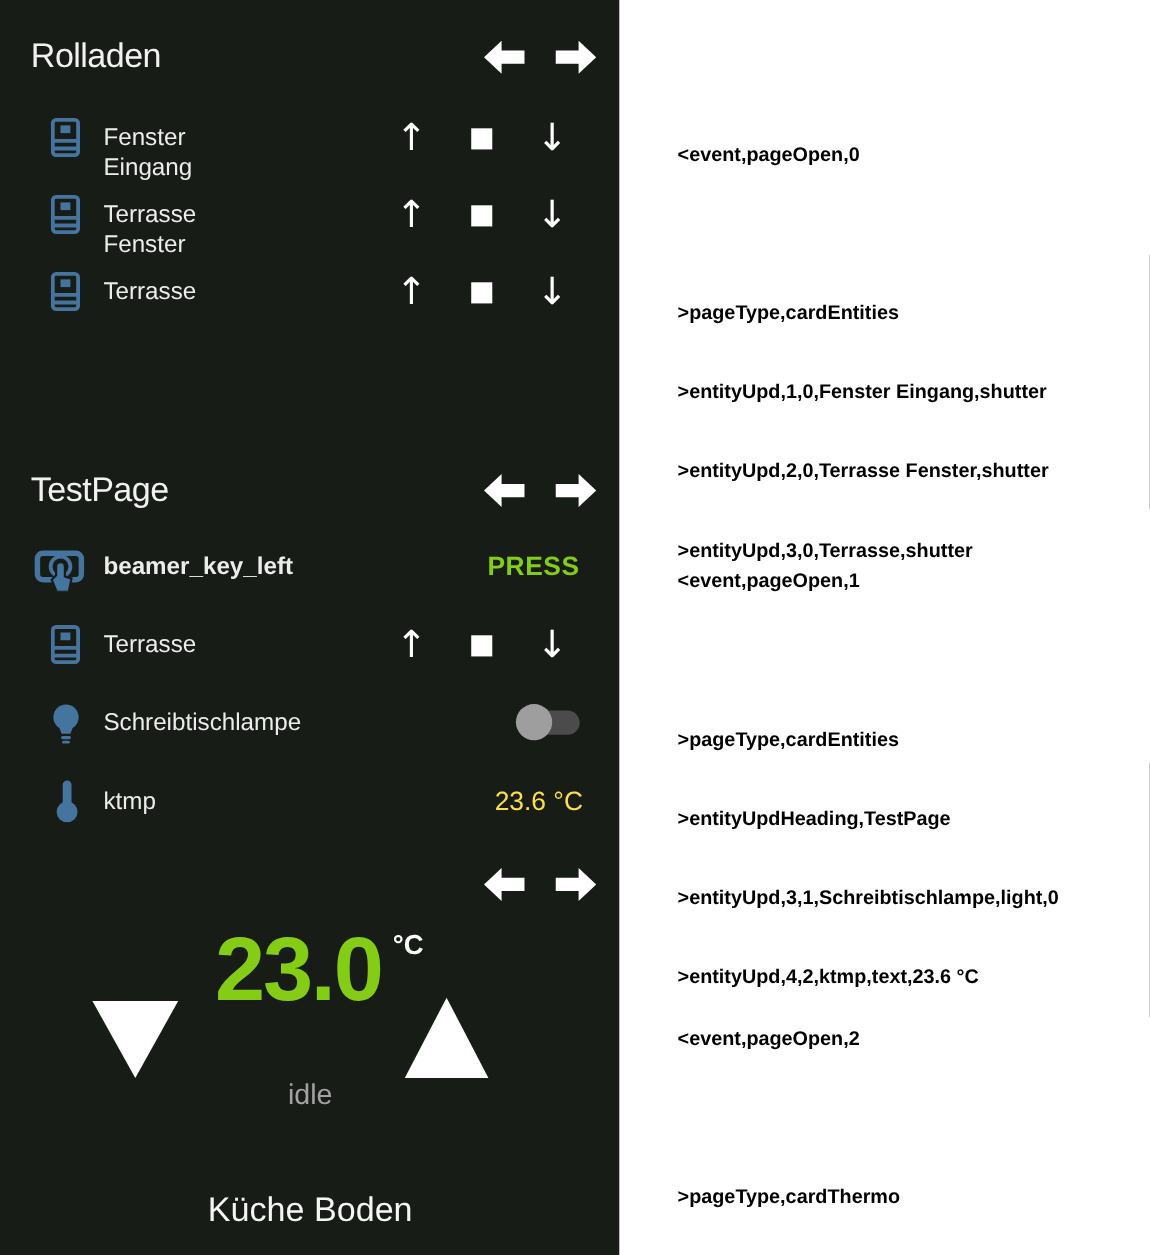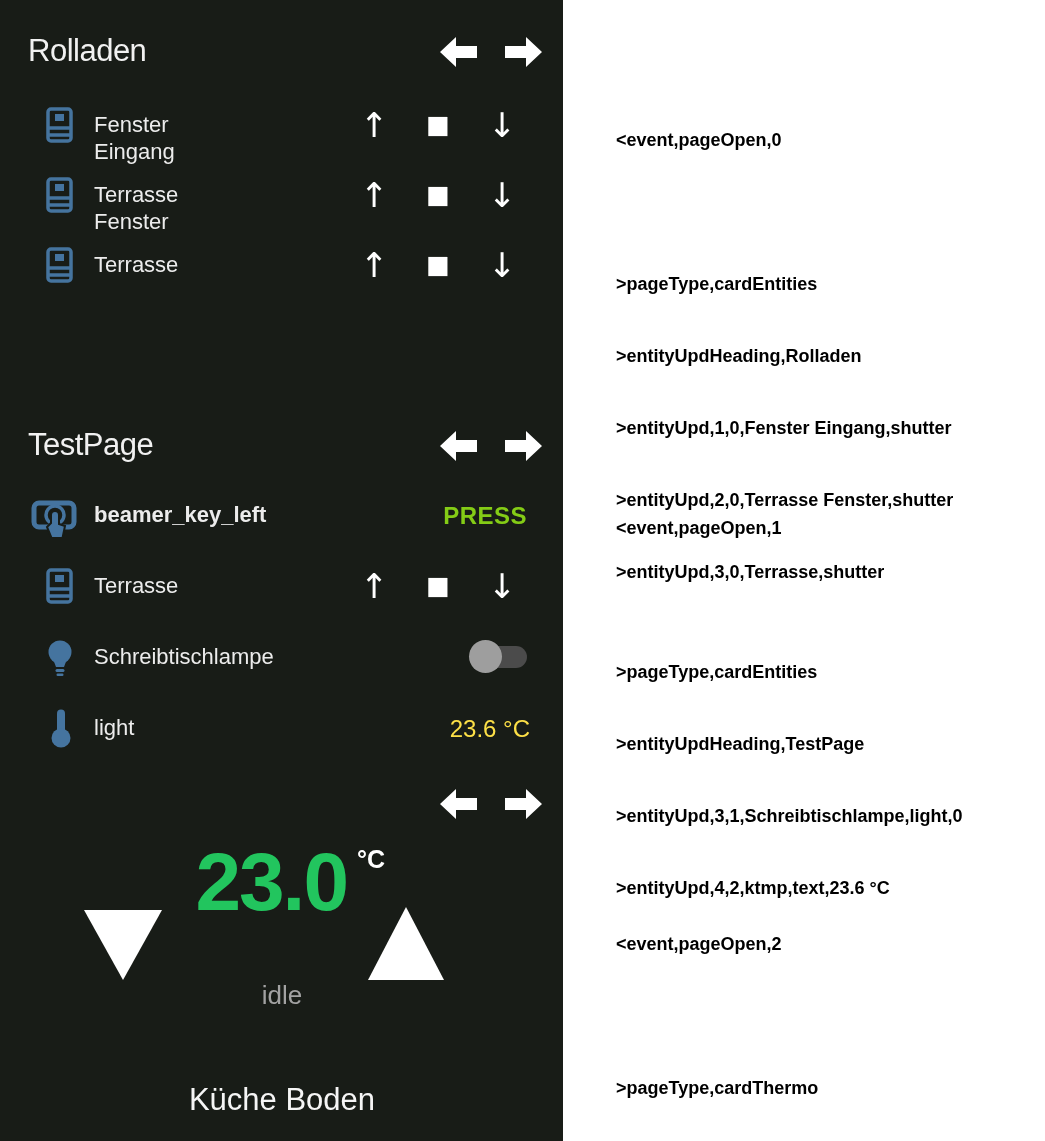--- a/index.html
+++ b/index.html
@@ -23,21 +23,21 @@
   .entity-value { width:133px; text-align:right; font-size:24px; color:#fde047; }
 
   .toggle { width:58px; height:34px; cursor:pointer; }
   .toggle-track { position:absolute; left:14px; top:6px; width:44px; height:22px;
                   border-radius:11px; background:#4b4b4b; }
   .toggle-knob  { position:absolute; left:0; top:0; width:33px; height:33px;
                   border-radius:50%; background:#9e9e9e; }
 
   
   .big-temp { width:320px; text-align:right; font-size:82px; line-height:82px;
-              font-weight:bold; letter-spacing:-2px; color:#22c55e; }
+              font-weight:bold; letter-spacing:-2px; color:#84cc16; }
   .temp-unit { font-size:25px; font-weight:bold; color:#ffffff; }
   .tri { width:0; height:0; cursor:pointer; }
   .tri-down { border-left:39px solid transparent; border-right:39px solid transparent;
               border-top:70px solid #ffffff; }
   .tri-up { border-left:38px solid transparent; border-right:38px solid transparent;
             border-bottom:73px solid #ffffff; }
   .thermo-target { width:320px; text-align:center; font-size:28px; color:#c9c9c9; }
   .thermo-state  { width:320px; text-align:center; font-size:26px; color:#a2a2a2; }
   .thermo-name   { width:320px; text-align:center; font-size:31px; color:#f5f5f5; }
 
@@ -141,21 +141,21 @@
       <div class="toggle-track"></div>
       <div class="toggle-knob"></div>
     </div>
   </div>
 
   <div class="abs" style="left:0; top:0;">
     <svg class="abs" style="left:50px; top:708px;" width="22" height="40" viewBox="0 0 22 40">
         <rect x="7" y="1.5" width="8" height="24" rx="4" fill="#45749f"></rect>
         <circle cx="11" cy="30" r="9.5" fill="#45749f"></circle>
       </svg>
-    <div class="abs entity-label" style="left:94px; top:714px;">light</div>
+    <div class="abs entity-label" style="left:94px; top:714px;">ktmp</div>
     <div class="abs entity-value" style="left:397px; top:715px;">23.6 °C</div>
   </div>
 
   <svg class="abs nav-arrow" style="left:440px; top:788px;" viewBox="0 0 37 32">
       <polygon points="0,16 16,1 16,10 37,10 37,22 16,22 16,31" fill="#ffffff"></polygon>
     </svg>
   <svg class="abs nav-arrow" style="left:505px; top:788px;" viewBox="0 0 37 32">
       <polygon points="37,16 21,1 21,10 0,10 0,22 21,22 21,31" fill="#ffffff"></polygon>
     </svg>
 
@@ -167,21 +167,20 @@
 
   <div class="abs thermo-state" style="left:122px; top:980px;">idle</div>
   <div class="abs thermo-name" style="left:122px; top:1082px;">Küche Boden</div>
 
 </div>
 
 <div class="log" style="top:80px;">
   <div class="log-line">&lt;event,pageOpen,0</div>
   <div class="log-line"></div>
   <div class="log-line">&gt;pageType,cardEntities</div>
-  <div class="log-line">&gt;entityUpdHeading,Rolladen</div>
   <div class="log-line">&gt;entityUpd,1,0,Fenster Eingang,shutter</div>
   <div class="log-line">&gt;entityUpd,2,0,Terrasse Fenster,shutter</div>
   <div class="log-line">&gt;entityUpd,3,0,Terrasse,shutter</div>
 </div>
 
 <div class="log" style="top:468px;">
   <div class="log-line">&lt;event,pageOpen,1</div>
   <div class="log-line"></div>
   <div class="log-line">&gt;pageType,cardEntities</div>
   <div class="log-line">&gt;entityUpdHeading,TestPage</div>

